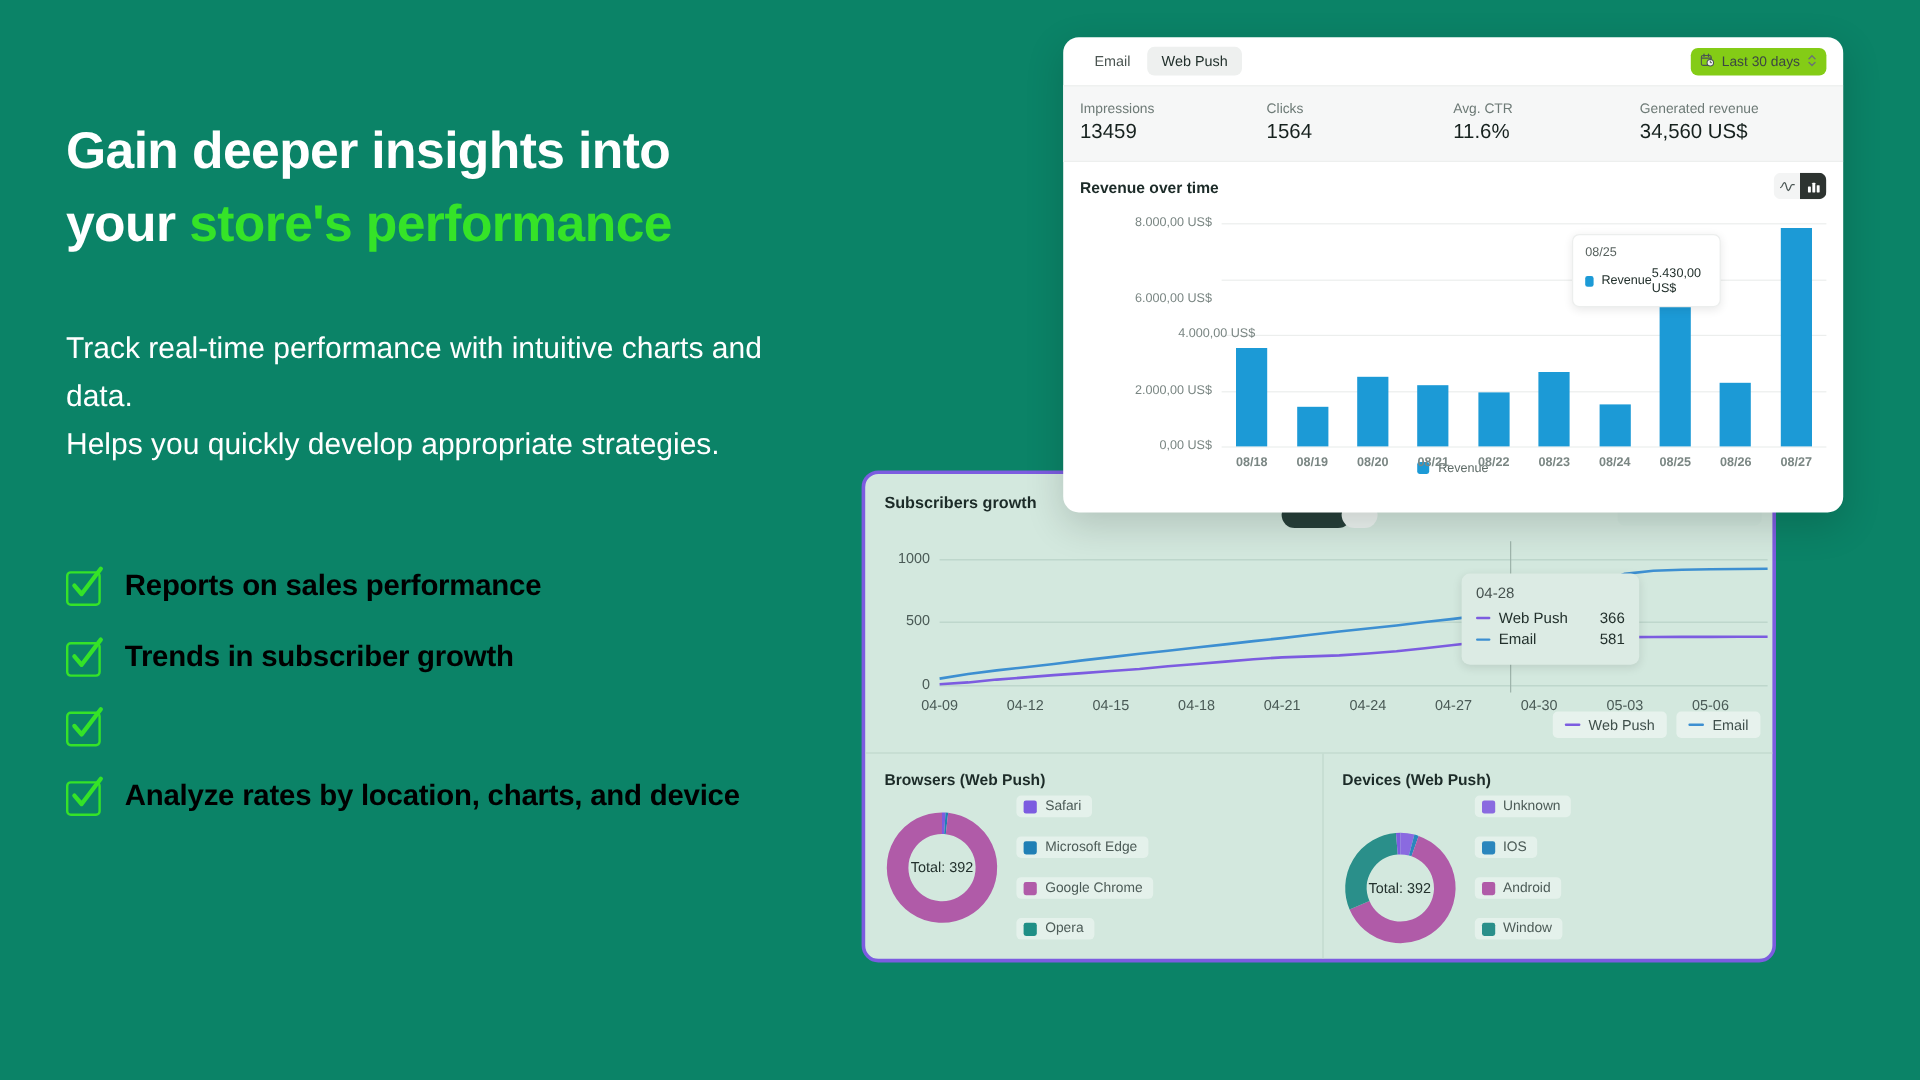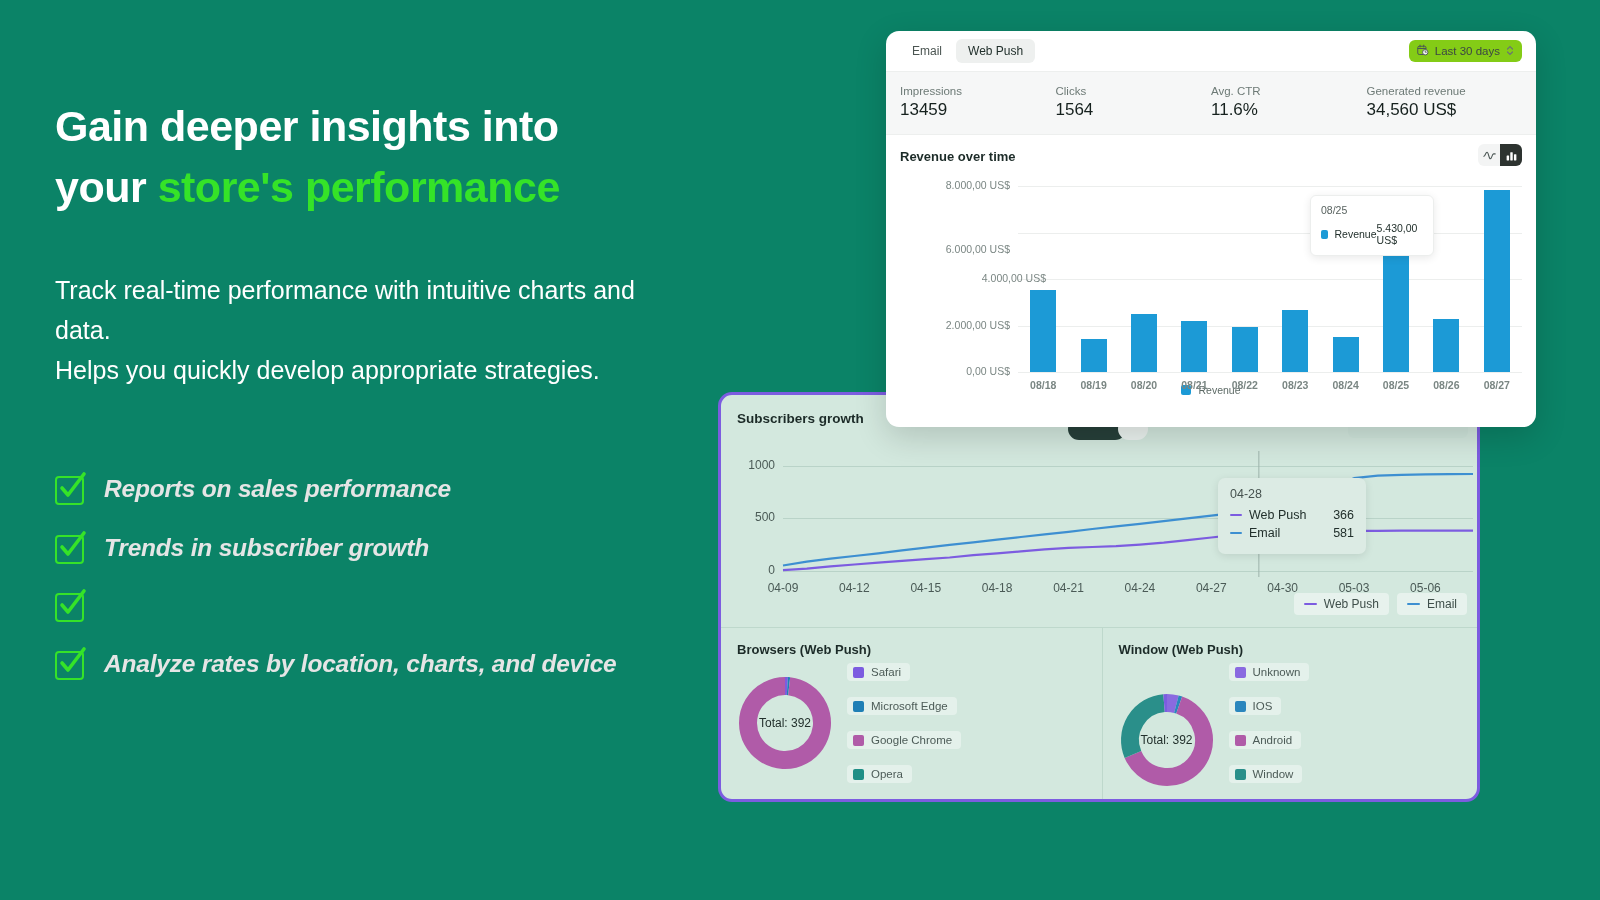--- a/index.html
+++ b/index.html
@@ -51,24 +51,23 @@
     width: 29px; height: 29px;
     border: 2.5px solid #35e328;
     border-radius: 4px;
     margin-top: 4px;
     position: relative;
   }
   .check-box svg { position: absolute; left: -2px; top: -8px; }
   .feature-text {
     font-size: 24.5px;
     font-weight: bold;
-    color: #e5e5e5;
+    color: #000000;
     line-height: 1.37;
     letter-spacing: -0.2px;
-    font-style: italic;
   }
 
   
   .subs-panel {
     position: absolute;
     left: 718px; top: 392px;
     width: 762px; height: 410px;
     background: #d3e8de;
     border: 3px solid #7c5ce0;
     border-radius: 14px;
@@ -447,21 +446,21 @@
             </div>
             <div class="dl-item">
               <span class="dl-swatch" style="background: rgb(31, 143, 134);"></span>
               <span>Opera</span>
             </div>
           </div>
       </div>
     </div>
 
     <div class="donut-cell">
-      <div class="donut-title">Window (Web Push)</div>
+      <div class="donut-title">Devices (Web Push)</div>
       <div class="donut-body">
         <div class="donut-wrap">
           <svg id="donut-devices" width="96" height="96" viewBox="0 0 96 96">
               <path d="M 48 11 A 37 37 0 0 1 57.38521960465178 12.210090067555917" stroke="#8a6ae0" stroke-width="18" fill="none"></path>
               <path d="M 57.38521960465178 12.210090067555917 A 37 37 0 0 1 60.22032529234119 13.076316778590403" stroke="#2a86bd" stroke-width="18" fill="none"></path>
               <path d="M 60.22032529234119 13.076316778590403 A 37 37 0 1 1 13.931030161038237 62.43278538993475" stroke="#b05ba8" stroke-width="18" fill="none"></path>
               <path d="M 13.931030161038237 62.43278538993475 A 37 37 0 0 1 45.03789445616653 11.118759094260518" stroke="#2a8f8a" stroke-width="18" fill="none"></path>
               <path d="M 45.03789445616653 11.118759094260518 A 37 37 0 0 1 47.99999999999999 11" stroke="#7c5ce0" stroke-width="18" fill="none"></path>
             </svg>
           <div class="donut-center">Total: 392</div>

